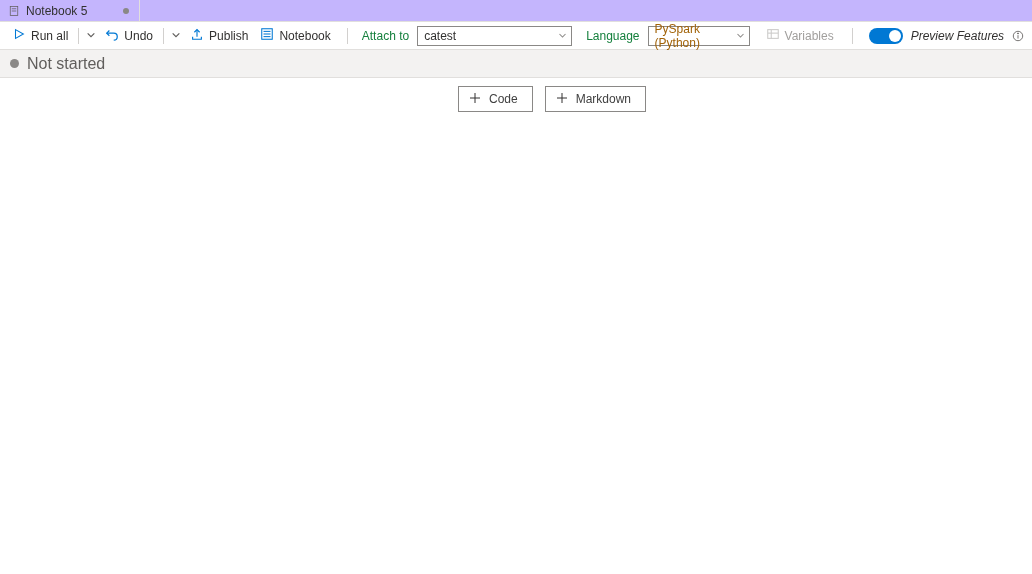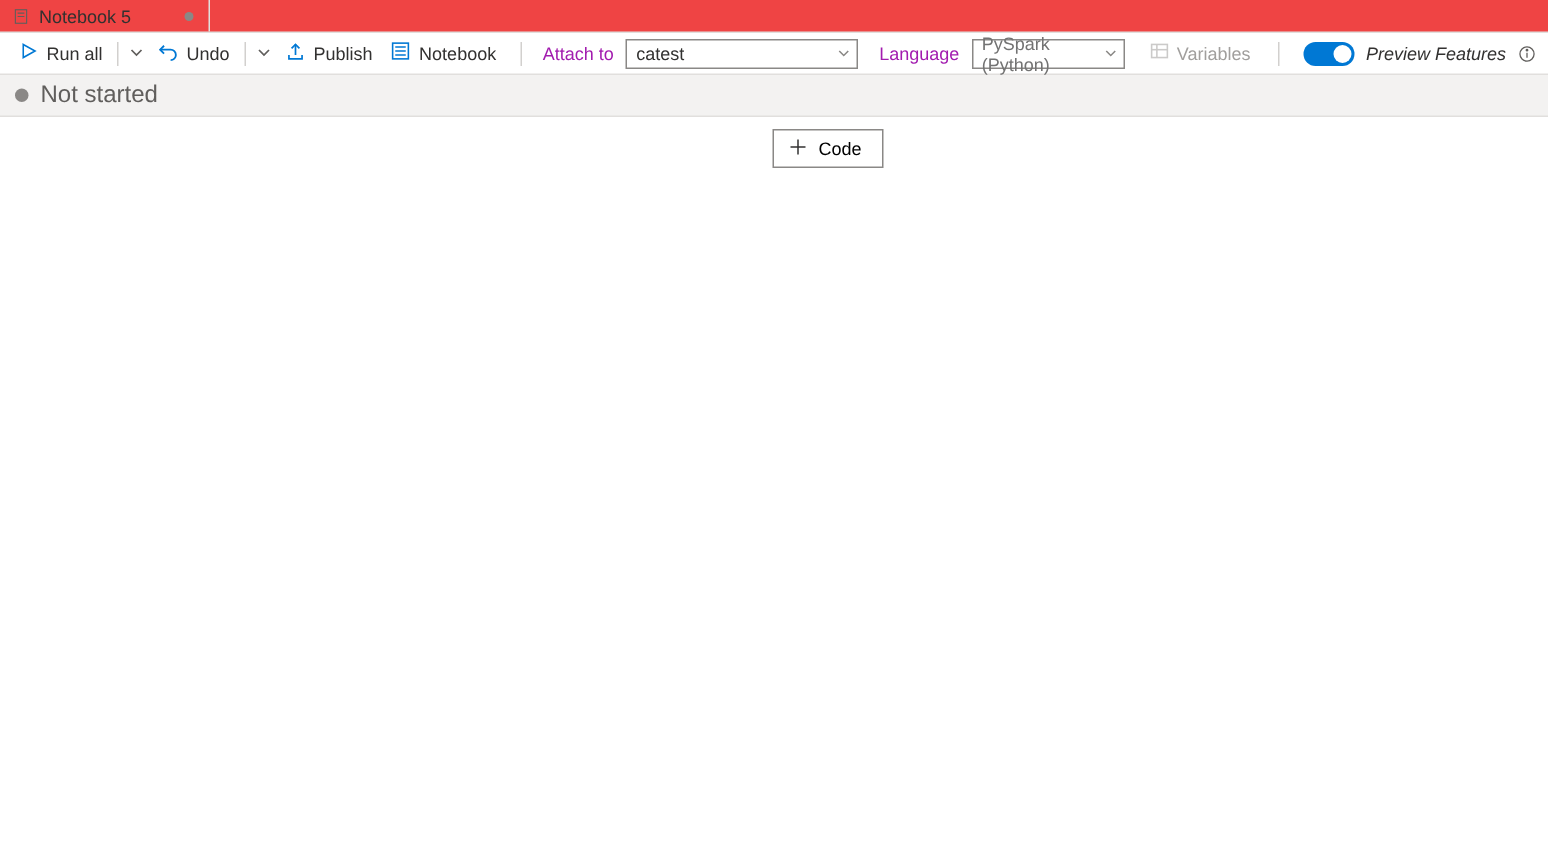--- a/index.html
+++ b/index.html
@@ -8,21 +8,21 @@
       font-size: 12px;
       color: #323130;
       background: #fff;
       width: 1032px;
     }
     .tab-bar {
       display: flex;
       align-items: center;
       height: 22px;
       border-bottom: 1px solid #e1dfdd;
-      background: #ef4444;
+      background: #c4b5fd;
     }
     .tab {
       display: flex;
       align-items: center;
       gap: 6px;
       padding: 0 6px 0 8px;
       height: 100%;
       border-right: 1px solid #e1dfdd;
       min-width: 140px;
       position: relative;
@@ -73,21 +73,21 @@
     }
     .chev-btn svg { width: 10px; height: 10px; }
     .vdiv {
       width: 1px;
       height: 16px;
       background: #d2d0ce;
       margin: 0 4px;
     }
     .label-txt {
       font-size: 12px;
-      color: #a21caf;
+      color: #15803d;
       padding: 0 8px 0 4px;
     }
     .select-box {
       display: flex;
       align-items: center;
       justify-content: space-between;
       border: 1px solid #8a8886;
       height: 20px;
       padding: 0 4px 0 6px;
       font-size: 12px;
@@ -150,26 +150,26 @@
     .add-btn {
       display: inline-flex;
       align-items: center;
       gap: 8px;
       border: 1px solid #8a8886;
       background: #fff;
       height: 26px;
       padding: 0 14px 0 10px;
       font-size: 12px;
       cursor: pointer;
-      color: #000000;
+      color: #404040;
     }
     .add-btn svg { width: 12px; height: 12px; }
     .info-icon { display: inline-flex; }
     .info-icon svg { width: 12px; height: 12px; }
-    .lang-box-txt { color: #737373; }
+    .lang-box-txt { color: #a16207; }
   </style>
 </head>
 <body>
 
 <div class="tab-bar">
   <div class="tab">
     <span class="notebook-icon">
       <svg viewBox="0 0 16 16" fill="none" stroke="#605e5c" stroke-width="1">
         <rect x="3" y="2" width="10" height="12"></rect>
         <line x1="5" y1="5" x2="11" y2="5"></line>
@@ -298,13 +298,22 @@
 <div class="content">
   <button class="add-btn">
     <span>
       <svg viewBox="0 0 12 12" stroke="#323130" stroke-width="1">
           <line x1="6" y1="1" x2="6" y2="11"></line>
           <line x1="1" y1="6" x2="11" y2="6"></line>
         </svg>
     </span>
     <span>Code</span>
   </button>
+  <button class="add-btn">
+    <span>
+      <svg viewBox="0 0 12 12" stroke="#323130" stroke-width="1">
+          <line x1="6" y1="1" x2="6" y2="11"></line>
+          <line x1="1" y1="6" x2="11" y2="6"></line>
+        </svg>
+    </span>
+    <span>Markdown</span>
+  </button>
 </div>
 
 </body></html>

